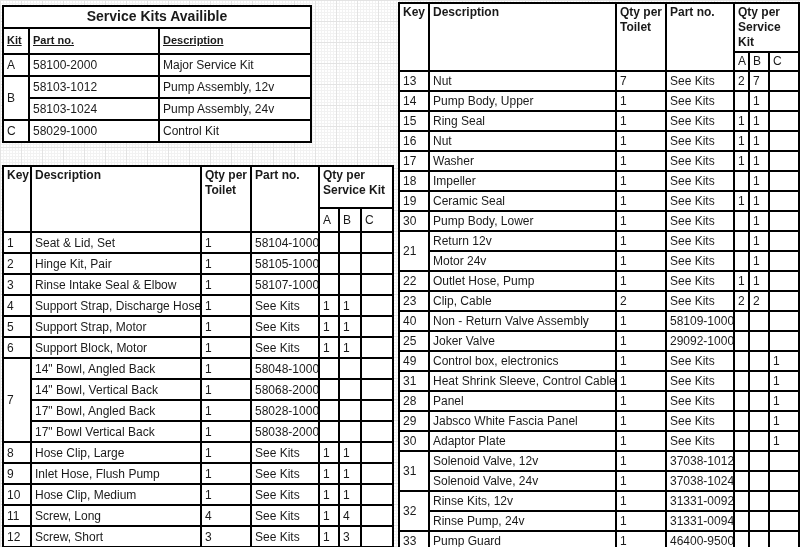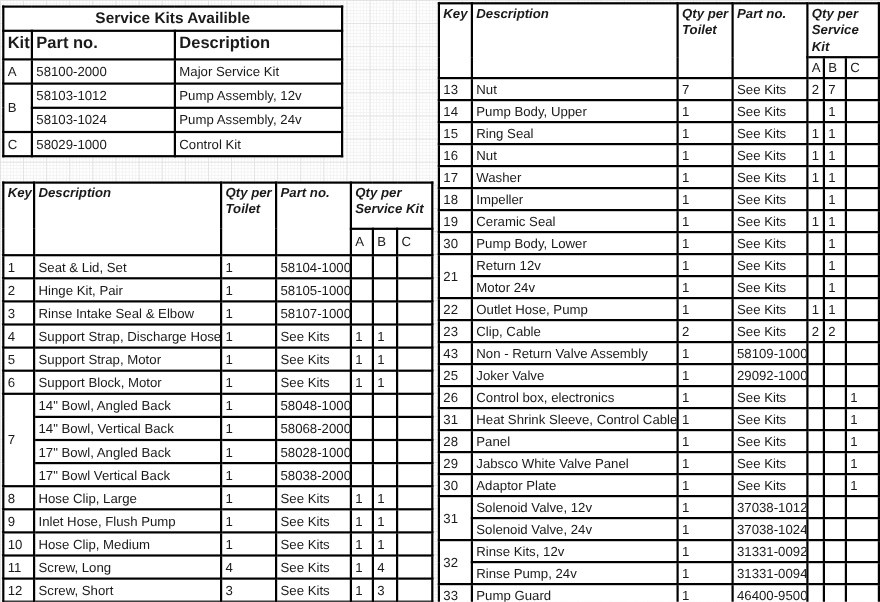--- a/index.html
+++ b/index.html
@@ -36,25 +36,25 @@
     white-space:nowrap;
     font-size:12px;
     text-align:left;
   }
   th{font-weight:bold;vertical-align:top;white-space:normal;line-height:1.25;}
   td{vertical-align:middle;}
 
   
   #kits-table{left:2px;top:5px;width:308px;}
   #kits-table .title-cell{text-align:center;font-size:14px;height:20px;padding:1px 2px;}
-  #kits-table thead tr.cols th{height:26px;font-size:15px;vertical-align:middle;}
+  #kits-table thead tr.cols th{height:26px;font-size:11px;vertical-align:middle;text-decoration:underline;}
   #kits-table tbody tr{height:22px;}
 
   
-  .parts thead tr.h1 th{vertical-align:top;font-style:italic;}
+  .parts thead tr.h1 th{vertical-align:top;}
   #left-table{left:2px;top:165px;width:390px;}
   #left-table thead tr.h1{height:42px;}
   #left-table thead tr.h2{height:24px;}
   #left-table tbody tr{height:21px;}
   #right-table{left:398px;top:2px;width:400px;}
   #right-table thead tr.h1{height:44px;}
   #right-table thead tr.h2{height:17px;}
   #right-table tbody tr{height:20px;}
   .subhead th{font-weight:normal;vertical-align:middle;}
 </style>
@@ -388,39 +388,39 @@
         <tr>
           <td>23</td>
           <td>Clip, Cable</td>
           <td>2</td>
           <td>See Kits</td>
           <td>2</td>
           <td>2</td>
           <td></td>
         </tr>
         <tr>
-          <td>43</td>
+          <td>40</td>
           <td>Non - Return Valve Assembly</td>
           <td>1</td>
           <td>58109-1000</td>
           <td></td>
           <td></td>
           <td></td>
         </tr>
         <tr>
           <td>25</td>
           <td>Joker Valve</td>
           <td>1</td>
           <td>29092-1000</td>
           <td></td>
           <td></td>
           <td></td>
         </tr>
         <tr>
-          <td>26</td>
+          <td>49</td>
           <td>Control box, electronics</td>
           <td>1</td>
           <td>See Kits</td>
           <td></td>
           <td></td>
           <td>1</td>
         </tr>
         <tr>
           <td>31</td>
           <td>Heat Shrink Sleeve, Control Cable</td>
@@ -434,21 +434,21 @@
           <td>28</td>
           <td>Panel</td>
           <td>1</td>
           <td>See Kits</td>
           <td></td>
           <td></td>
           <td>1</td>
         </tr>
         <tr>
           <td>29</td>
-          <td>Jabsco White Valve Panel</td>
+          <td>Jabsco White Fascia Panel</td>
           <td>1</td>
           <td>See Kits</td>
           <td></td>
           <td></td>
           <td>1</td>
         </tr>
         <tr>
           <td>30</td>
           <td>Adaptor Plate</td>
           <td>1</td>

